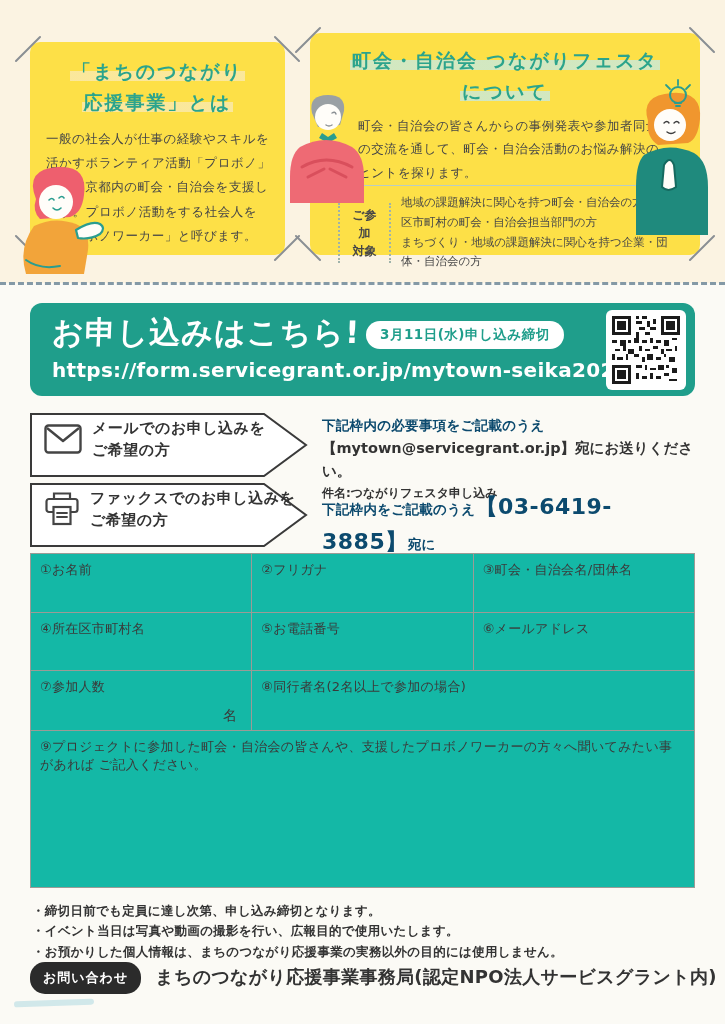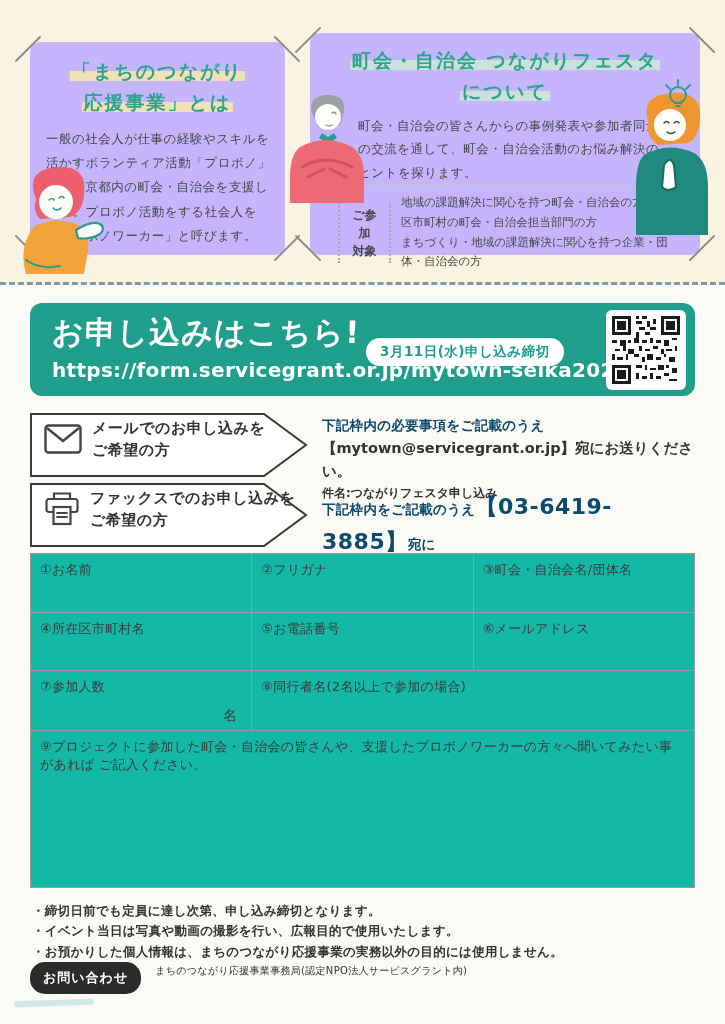--- a/index.html
+++ b/index.html
@@ -5,21 +5,21 @@
   * { margin:0; padding:0; box-sizing:border-box; }
   body { background:#e8e6e0; font-family:"DejaVu Sans","Liberation Sans",sans-serif; }
   .page {
     position:relative; width:725px; height:1024px; margin:0 auto;
     background:#fbfaf5; overflow:hidden; color:#3c3c3c;
   }
   .top-band { position:absolute; left:0; top:0; width:725px; height:283px; background:#fbf3e2; }
   .cut-line { position:absolute; left:0; top:282px; width:725px; border-top:3px dashed #8499a6; }
 
   
-  .intro-box { position:absolute; background:#c4b5fd; border-radius:10px; }
+  .intro-box { position:absolute; background:#fde047; border-radius:10px; }
   .box-left  { left:30px;  top:42px; width:255px; height:213px; }
   .box-right { left:310px; top:33px; width:390px; height:222px; }
   .corner { position:absolute; width:36px; height:2px; background:#8a8f94; border-radius:2px; }
   .c-tl { left:-20px; top:6px;  transform:rotate(-45deg); }
   .c-tr { right:-20px; top:6px; transform:rotate(45deg); }
   .c-bl { left:-20px; bottom:6px; transform:rotate(45deg); }
   .c-br { right:-20px; bottom:6px; transform:rotate(-45deg); }
 
   .box-title { text-align:center; font-weight:bold; color:#2ba48c; line-height:1.65; letter-spacing:2px; }
   .box-left  .box-title { font-size:19px; margin-top:14px; }
@@ -34,21 +34,21 @@
   .aud-label { font-size:12px; font-weight:bold; color:#474747; text-align:center; line-height:1.5;
                border-left:2px dotted #9fb3ab; border-right:2px dotted #9fb3ab; padding:3px 10px; margin-right:10px; }
   .aud-items { font-size:11.5px; line-height:1.72; color:#474747; font-weight:500; }
 
   .illus { position:absolute; }
 
   
   .banner { position:absolute; left:30px; top:303px; width:665px; height:93px; background:#1f9e8b; border-radius:12px; }
   .banner-headline { position:absolute; left:22px; top:9px; color:#fff; font-size:31px; font-weight:bold; letter-spacing:1px; transform:skewX(-2deg); }
   .deadline-pill { position:absolute; left:336px; top:18px; background:#fff; color:#1f9e8b; font-size:13.5px; font-weight:bold;
-                   border-radius:999px; padding:5px 14px; letter-spacing:.5px;margin-top:17px; }
+                   border-radius:999px; padding:5px 14px; letter-spacing:.5px; }
   .banner-url { position:absolute; left:22px; top:55px; color:#fff; font-size:20px; font-weight:bold; letter-spacing:.3px; }
   .qr-box { position:absolute; right:9px; top:7px; width:80px; height:80px; background:#fff; border-radius:6px; display:flex; align-items:center; justify-content:center; }
 
   
   .apply-row { position:absolute; left:30px; width:665px; }
   .row-mail { top:413px; height:66px; }
   .row-fax  { top:483px; height:64px; }
   .apply-label { position:absolute; left:0; top:0; width:278px; height:64px; }
   .apply-label svg.shape { position:absolute; left:0; top:0; }
   .label-content { position:absolute; left:14px; top:0; height:52px; display:flex; align-items:center; gap:10px; }
@@ -64,21 +64,21 @@
   table.form td { border:1.5px solid #9b9b96; background:#14b8a6; vertical-align:top; padding:7px 9px;
                   font-size:13px; color:#3a3a3a; letter-spacing:.3px; }
   .r1 td { height:59px; } .r2 td { height:58px; } .r3 td { height:60px; } .r4 td { height:157px; }
   td.rel { position:relative; }
   .unit { position:absolute; right:14px; bottom:5px; font-size:14px; }
 
   
   .notes { position:absolute; left:32px; top:901px; font-size:12.5px; font-weight:600; color:#333; line-height:1.62; letter-spacing:.3px; }
   .contact { position:absolute; left:30px; top:962px; display:flex; align-items:flex-start; gap:14px; }
   .contact-badge { background:#2b2b2b; color:#fff; font-size:13px; font-weight:bold; padding:7px 13px; border-radius:15px; letter-spacing:1px; }
-  .contact-text { font-size:10px; font-weight:normal; color:#333; line-height:1.7; letter-spacing:.3px; }
+  .contact-text { font-size:18px; font-weight:bold; color:#333; line-height:1.7; letter-spacing:.3px; }
 
   .smudge { position:absolute; left:14px; top:1000px; width:80px; height:6px; background:#bfe0e6; border-radius:3px; opacity:.7; transform:rotate(-2deg); }
 </style>
 </head>
 <body>
 
 <div class="page">
   <div class="top-band"></div>
   <div class="cut-line"></div>
 

